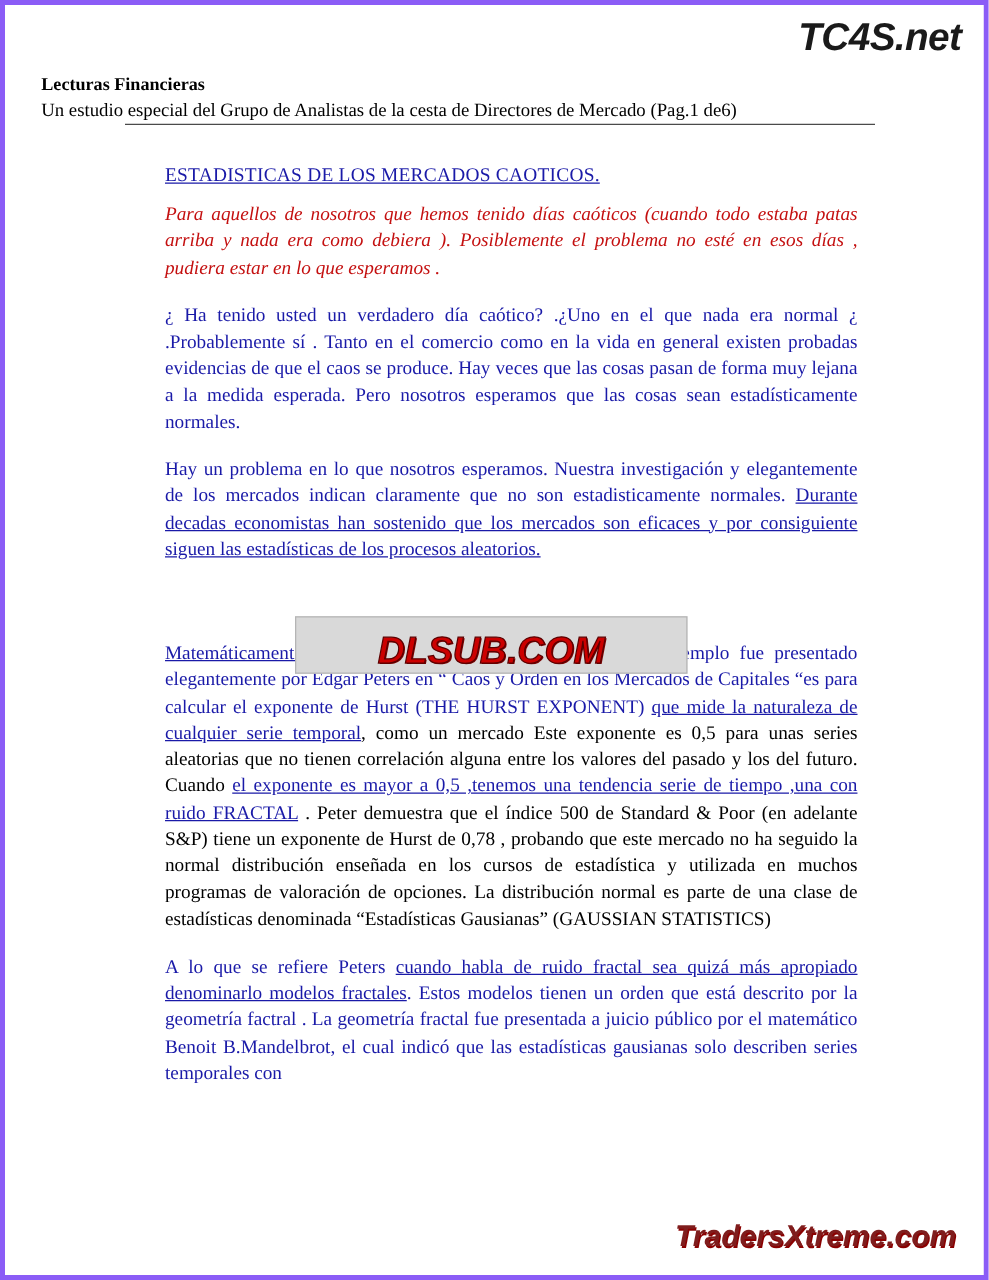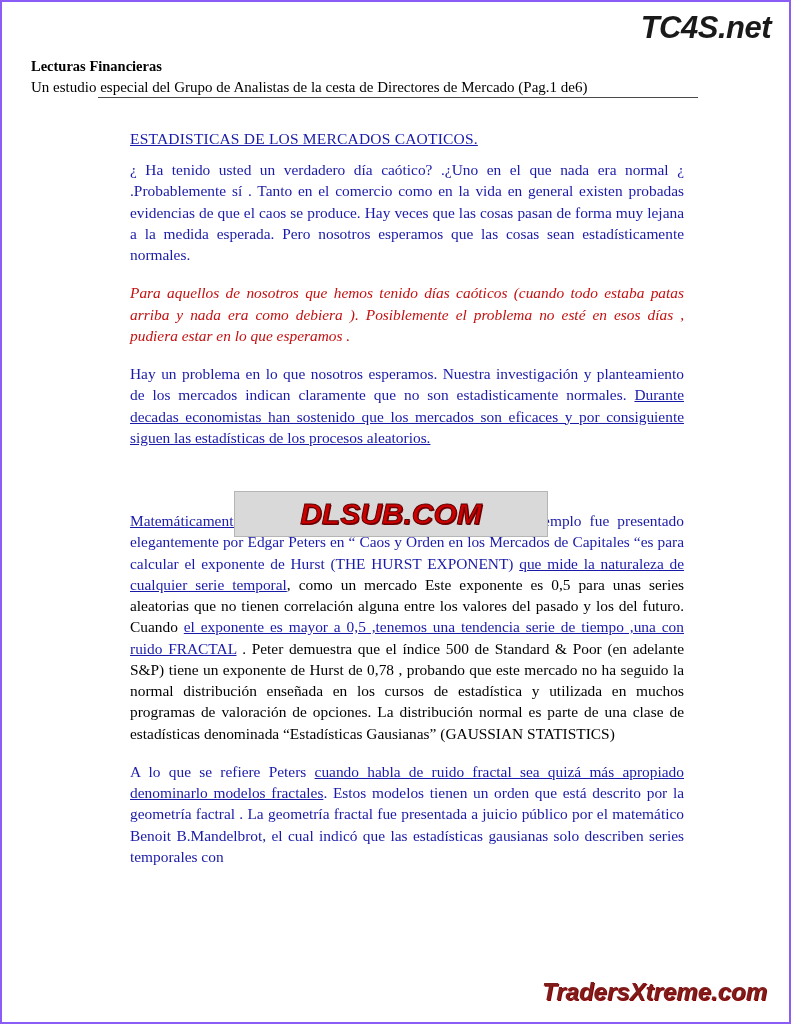--- a/index.html
+++ b/index.html
@@ -12,21 +12,21 @@
     height: 1024px;
     position: relative;
     font-family: "Liberation Serif", serif;
     color: #000000;
     overflow: hidden;
   }
 
   .page {
     position: absolute;
     inset: 0;
-    border: 2px solid #8b5cf6;
+    border: 4px solid #8b5cf6;
     box-sizing: border-box;
     background: #fff;
   }
 
   
   .watermark-top {
     position: absolute;
     top: 8px;
     right: 18px;
     font-family: "Liberation Sans", sans-serif;
@@ -102,21 +102,21 @@
   
   .dlsub {
     position: absolute;
     top: 489px;
     left: 232px;
     width: 312px;
     height: 44px;
     background: #d9d9d9;
     border: 1px solid #b5b5b5;
     display: flex;
-    align-items: center;
+    align-items: flex-end;
     justify-content: center;
   }
   .dlsub-text {
     font-family: "Liberation Sans", sans-serif;
     font-weight: bold;
     font-style: italic;
     font-size: 30px;
     color: #cc0000;
     -webkit-text-stroke: 1px #5a0000;
     letter-spacing: 0px;
@@ -147,25 +147,25 @@
     <div class="header-title">Lecturas Financieras</div>
     <div class="header-sub">Un estudio especial del Grupo de Analistas  de la cesta de Directores de Mercado (Pag.1 de6)</div>
   </div>
 
   <div class="header-rule"></div>
 
   <div class="content">
 
     <div class="doc-title">ESTADISTICAS DE LOS MERCADOS CAOTICOS.</div>
 
+    <p class="para italic">Para aquellos de nosotros que hemos tenido días caóticos (cuando todo estaba patas arriba y nada era como debiera ). Posiblemente el problema no esté en esos días , pudiera estar en lo que esperamos .</p>
+
     <p class="para">¿ Ha tenido usted un verdadero día caótico? .¿Uno en el que nada era normal ¿ .Probablemente sí . Tanto en el comercio como en la vida en general existen probadas evidencias de que el caos se produce. Hay veces que las cosas pasan de forma muy lejana  a la medida esperada. Pero nosotros esperamos que las cosas sean estadísticamente normales.</p>
 
-    <p class="para italic">Para aquellos de nosotros que hemos tenido días caóticos (cuando todo estaba patas arriba y nada era como debiera ). Posiblemente el problema no esté en esos días , pudiera estar en lo que esperamos .</p>
-
-    <p class="para"><span>Hay un problema en lo que nosotros esperamos. Nuestra investigación y planteamiento de los mercados indican claramente que no son estadisticamente normales. </span><span class="u">Durante decadas  economistas han sostenido que los mercados son eficaces y por consiguiente siguen las estadísticas de los procesos aleatorios.</span></p>
+    <p class="para"><span>Hay un problema en lo que nosotros esperamos. Nuestra investigación y elegantemente de los mercados indican claramente que no son estadisticamente normales. </span><span class="u">Durante decadas  economistas han sostenido que los mercados son eficaces y por consiguiente siguen las estadísticas de los procesos aleatorios.</span></p>
 
     <p class="para" style="margin-top:62px;"><span class="u">Matemáticamente se puede probar que esto es incierto</span><span>. Un ejemplo fue presentado elegantemente por Edgar Peters en “ Caos y   Orden en los Mercados de Capitales “es para calcular el exponente de Hurst   (THE HURST EXPONENT) </span><span class="u">que mide la naturaleza de cualquier serie temporal</span><span class="blk">, como un mercado  Este exponente es 0,5 para unas series aleatorias que no tienen correlación alguna entre los valores del pasado y los del futuro. Cuando </span><span class="u">el exponente es mayor a 0,5 ,tenemos una tendencia serie de tiempo ,una con ruido FRACTAL</span><span class="blk"> . Peter demuestra que el índice  500  de Standard &amp; Poor (en adelante S&amp;P) tiene un exponente de Hurst de 0,78 , probando que este mercado no ha seguido la normal distribución enseñada en los cursos de estadística  y utilizada en muchos programas de valoración de opciones. La distribución normal es parte de una clase de estadísticas denominada “Estadísticas Gausianas” (GAUSSIAN STATISTICS)</span></p>
 
     <p class="para blk"><span>A lo que se refiere Peters </span><span class="u">cuando habla de ruido fractal sea quizá más apropiado denominarlo modelos fractales</span><span>. Estos modelos tienen un orden que está descrito por la geometría factral . La geometría fractal fue presentada a juicio público por el matemático Benoit B.Mandelbrot, el cual indicó que las estadísticas gausianas solo describen series temporales con</span></p>
 
   </div>
 
   <div class="dlsub">
     <span class="dlsub-text">DLSUB.COM</span>
   </div>

